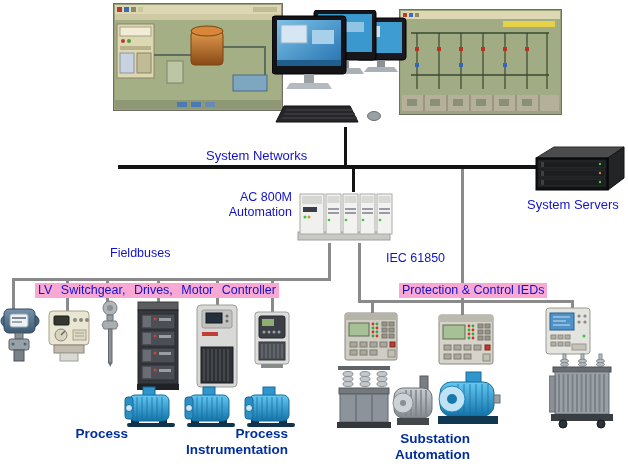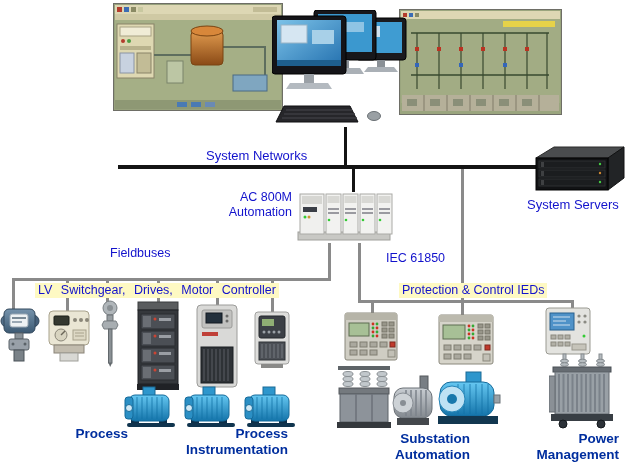--- a/index.html
+++ b/index.html
@@ -2,21 +2,21 @@
 <html><head>
 <meta charset="utf-8">
 <style>
   *{margin:0;padding:0;box-sizing:border-box}
   html,body{width:628px;height:472px;background:#ffffff;font-family:"Liberation Sans",sans-serif;overflow:hidden}
   .canvas{position:absolute;left:0;top:0;width:628px;height:472px;background:#ffffff}
   .abs{position:absolute}
   .line{position:absolute;background:#8a8a8a}
   .line.black{background:#141414}
   .netlabel{position:absolute;color:#1212cc;font-size:12.5px;font-weight:400;white-space:nowrap;line-height:15px}
-  .bgwhite{background:#fef9c3;padding:0 3px}
+  .bgwhite{background:#f9a8d4;padding:0 3px}
   .grouplabel{position:absolute;color:#002e9e;font-size:13.5px;font-weight:700;text-align:right;line-height:15.5px}
   .ctrl-label{text-align:right}
   .srv-label{}
   svg{display:block}
 </style>
 </head>
 <body>
 
 <div class="canvas">
 
@@ -501,18 +501,14 @@
     <span>Process</span><br>
   </div>
   <div class="grouplabel" style="left:162px;top:426px;width:126px">
     <span>Process</span><br>
     <span>Instrumentation</span>
   </div>
   <div class="grouplabel" style="left:344px;top:431px;width:126px">
     <span>Substation</span><br>
     <span>Automation</span>
   </div>
-  <div class="grouplabel" style="left:493px;top:431px;width:126px">
-    <span>Power</span><br>
-    <span>Management</span>
-  </div>
 
 </div>
 
 </body></html>

